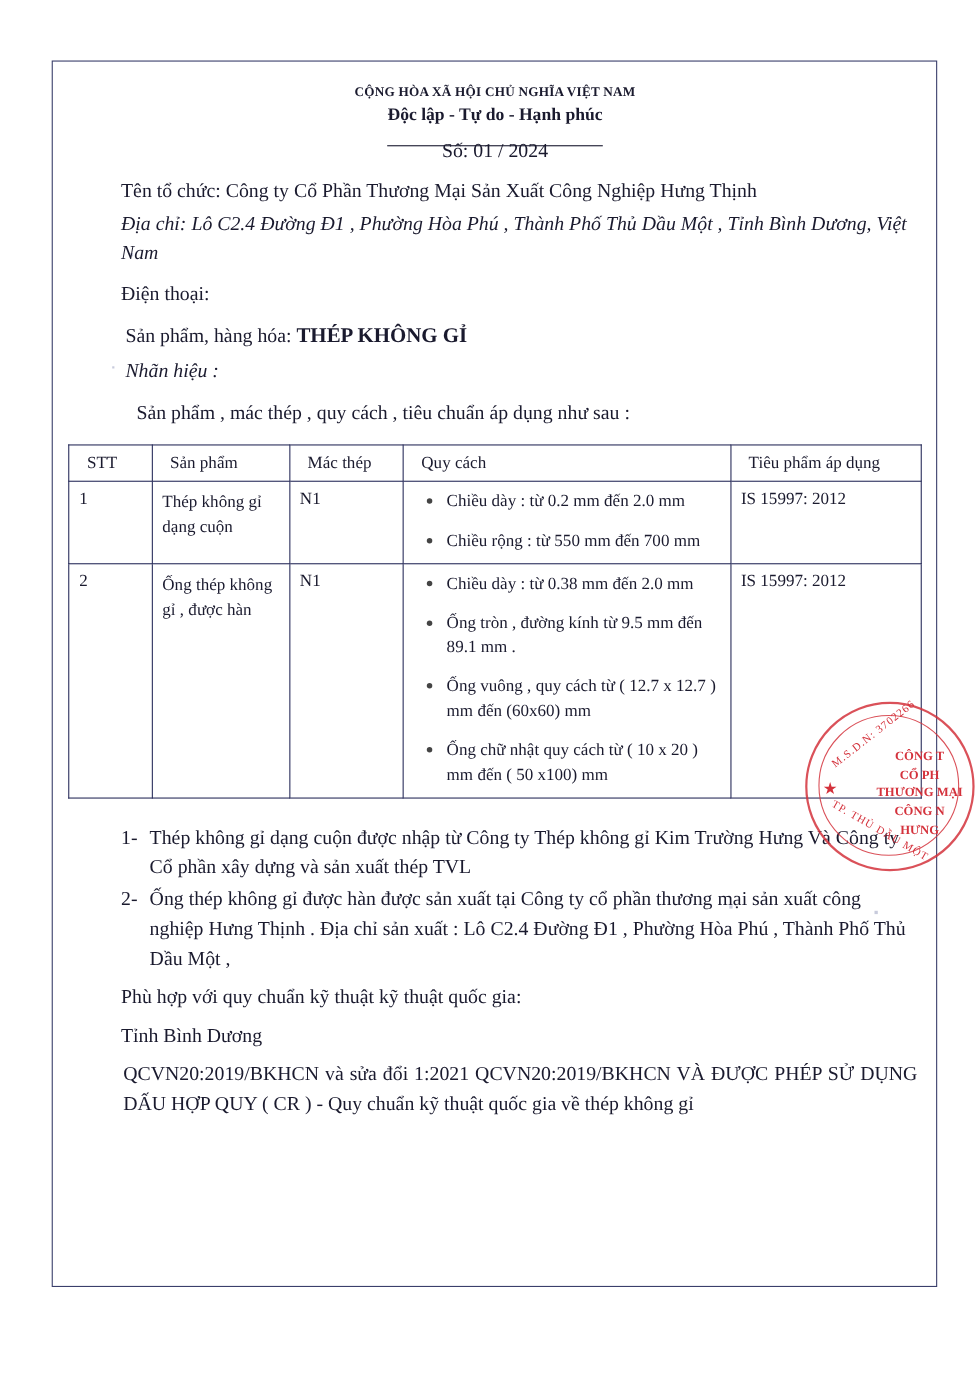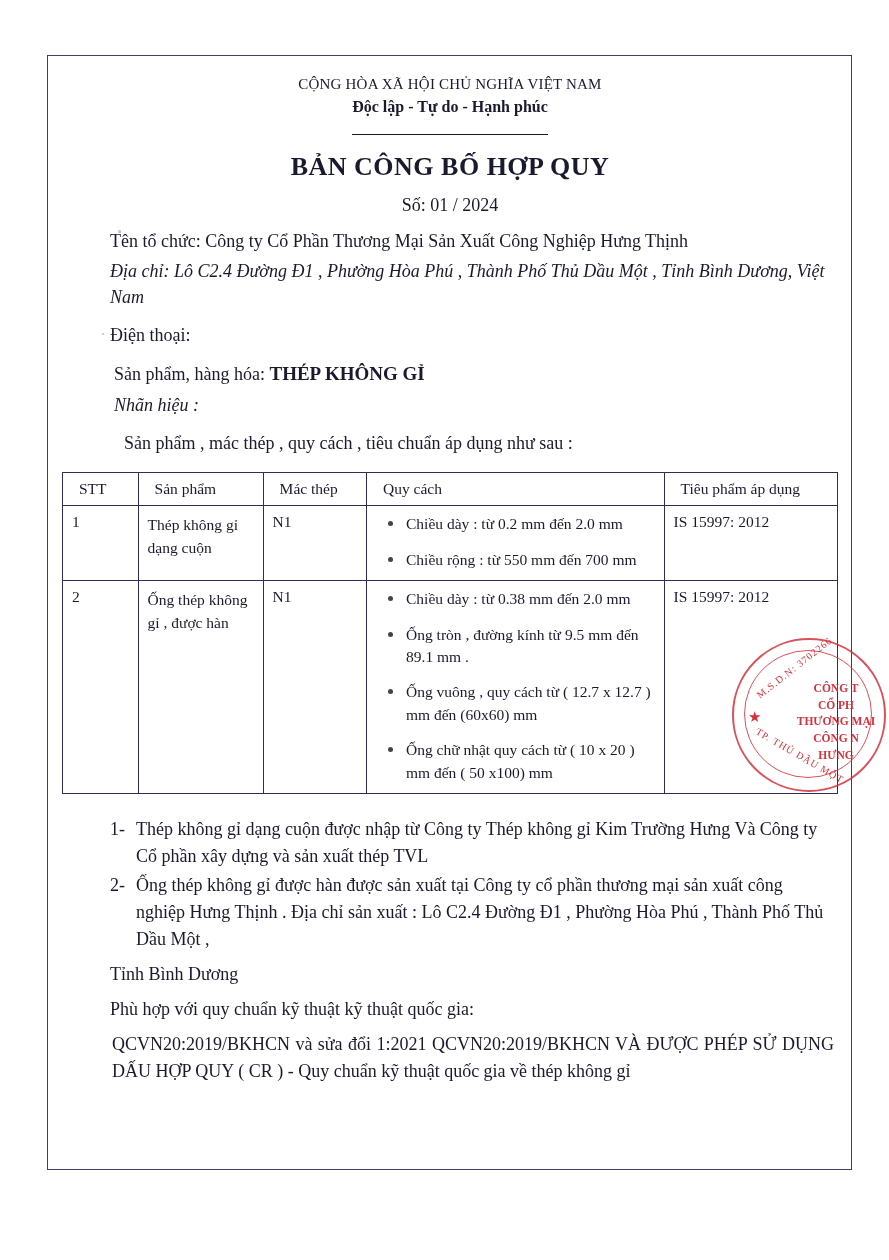--- a/index.html
+++ b/index.html
@@ -31,22 +31,22 @@
     box-sizing: border-box;
   }
   .content {
     position: absolute;
     left: 62px;
     top: 62px;
     width: 776px;
   }
   .center { text-align: center; }
   .hdr1 {
-    font-weight: normal;
-    font-size: 15px;
+    font-weight: bold;
+    font-size: 12px;
     letter-spacing: 0.2px;
     margin-top: 14px;
   }
   .hdr2 {
     font-weight: bold;
     font-size: 16px;
     margin-top: 5px;
   }
   .hdr2 span {
     border-bottom: 1.4px solid #1a1a2e;
@@ -219,21 +219,20 @@
   <div class="speck" style="left:118px; top:230px; width:3px; height:3px;"></div>
   <div class="speck" style="left:102px; top:333px; width:2px; height:2px;"></div>
   <div class="speck" style="left:663px; top:823px; width:3px; height:3px;"></div>
   <div class="speck" style="left:795px; top:828px; width:3px; height:3px;"></div>
 
   <div class="content">
 
     <div class="center hdr1">CỘNG HÒA XÃ HỘI CHỦ NGHĨA VIỆT NAM</div>
     <div class="center hdr2"><span>Độc lập - Tự do - Hạnh phúc</span></div>
 
-    <div class="center title">BẢN CÔNG BỐ HỢP QUY</div>
     <div class="center subtitle">Số: 01 / 2024</div>
 
     <div class="para">
       <span>Tên tổ chức: </span><span>Công ty Cổ Phần Thương Mại Sản Xuất Công Nghiệp Hưng Thịnh</span>
     </div>
 
     <div class="para tight">
       <span>Địa chỉ: </span><span>Lô C2.4 Đường Đ1 , Phường Hòa Phú , Thành Phố Thủ Dầu Một , Tỉnh Bình Dương, Việt Nam</span>
     </div>
 
@@ -291,22 +290,22 @@
       <div class="note">
         <div class="num">1-</div>
         <div class="txt">Thép không gỉ dạng cuộn được nhập từ Công ty Thép không gỉ Kim Trường Hưng Và Công ty Cổ phần xây dựng và sản xuất thép TVL</div>
       </div>
       <div class="note">
         <div class="num">2-</div>
         <div class="txt">Ống thép không gỉ được hàn được sản xuất tại Công ty cổ phần thương mại sản xuất công nghiệp Hưng Thịnh . Địa chỉ sản xuất : Lô C2.4 Đường Đ1 , Phường Hòa Phú , Thành Phố Thủ Dầu Một ,</div>
       </div>
     </div>
 
+    <div class="footpara">Phù hợp với quy chuẩn kỹ thuật kỹ thuật quốc gia:</div>
     <div class="footpara">Tỉnh Bình Dương</div>
-    <div class="footpara">Phù hợp với quy chuẩn kỹ thuật kỹ thuật quốc gia:</div>
     <div class="footpara blk"><span class="first-ind">QCVN20:2019/BKHCN và sửa đổi 1:2021  QCVN20:2019/BKHCN VÀ ĐƯỢC PHÉP SỬ DỤNG DẤU HỢP QUY ( CR ) -  Quy chuẩn kỹ thuật quốc gia về thép không gỉ</span></div>
 
   </div>
 
   <div class="stamp">
     <div class="ring"></div>
     <div class="ring inner"></div>
     <div class="arc-top">M.S.D.N: 3702266</div>
     <div class="arc-bot">TP. THỦ DẦU MỘT</div>
     <div class="star">★</div>

